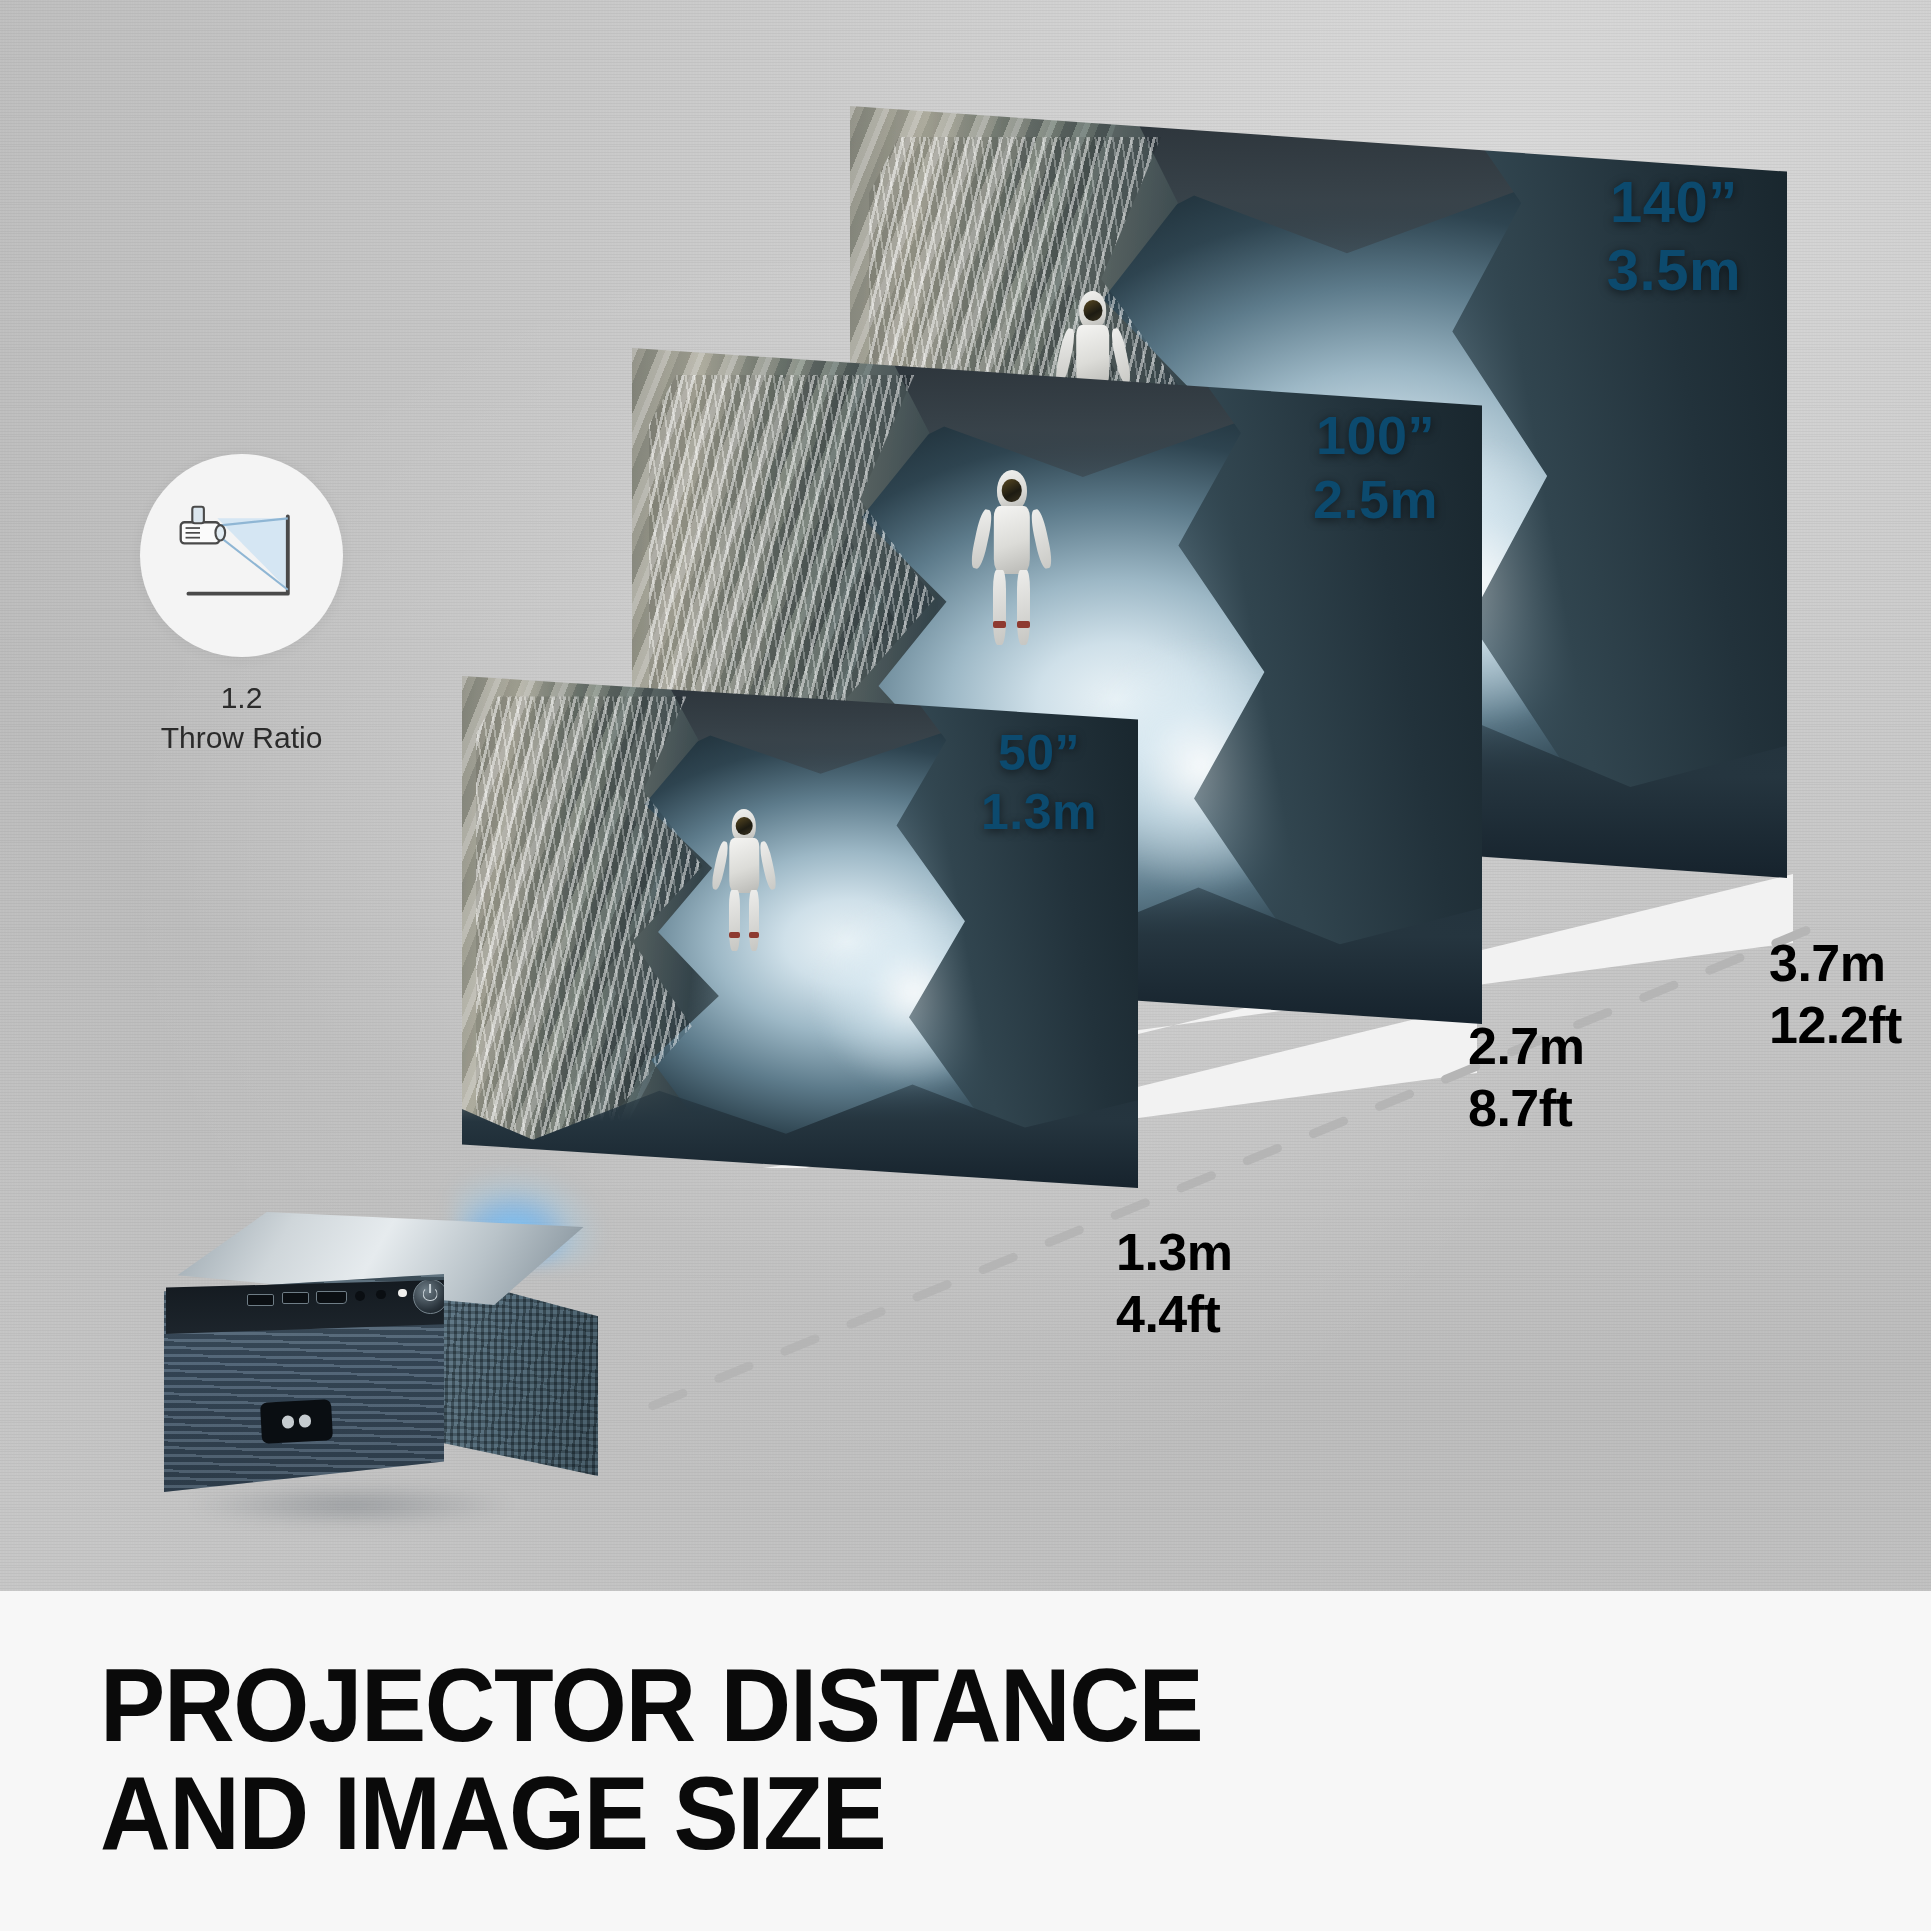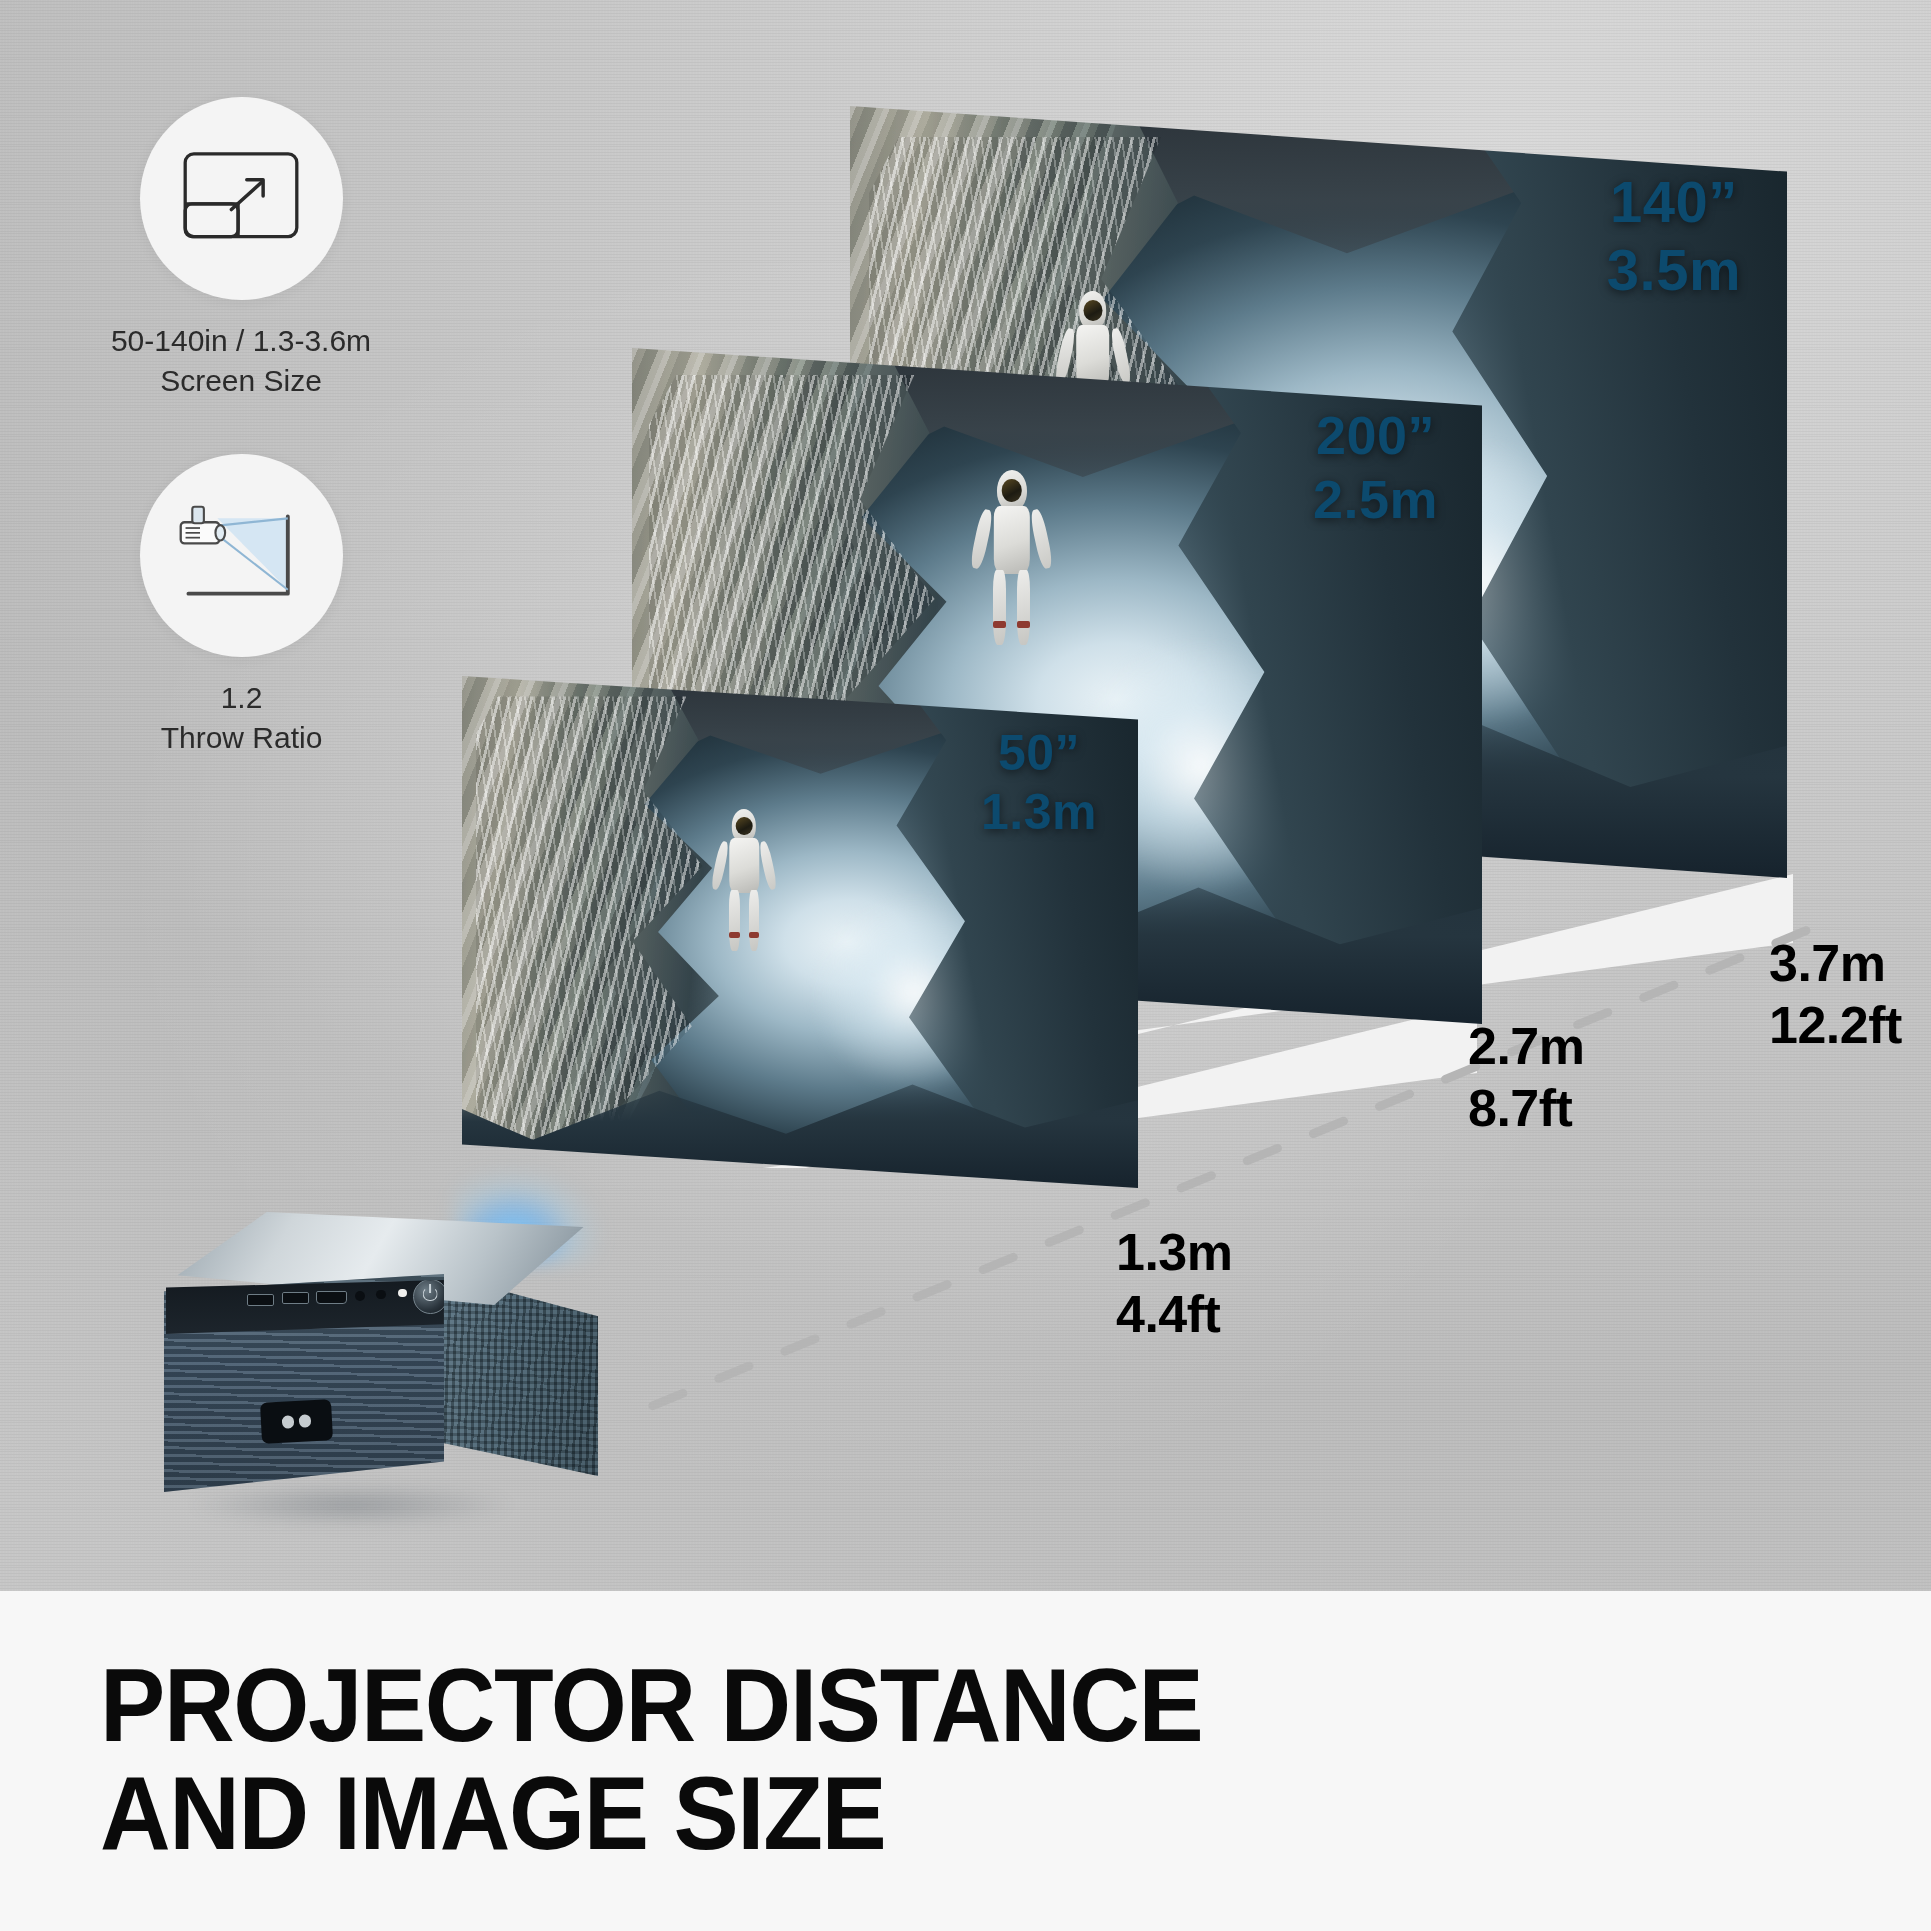--- a/index.html
+++ b/index.html
@@ -247,33 +247,20 @@
 </style>
 </head>
 <body>
 
 <div id="stage">
 
   <div class="bg"></div>
   <div class="bg-noise"></div>
   <div class="bg-vignette"></div>
 
-  <div class="feature" id="feature-screen">
-    <div class="badge">
-      <svg width="126" height="102" viewBox="0 0 130 106">
-        <rect x="7" y="6" width="116" height="86" rx="9" ry="9" fill="none" stroke="#2a2a2a" stroke-width="3.4"></rect>
-        <path d="M7 58 H62 V92" fill="none" stroke="#2a2a2a" stroke-width="3.4" stroke-linejoin="round"></path>
-        <rect x="7" y="58" width="55" height="34" rx="7" ry="7" fill="none" stroke="#2a2a2a" stroke-width="3.4"></rect>
-        <path d="M55 64 L86 36" fill="none" stroke="#2a2a2a" stroke-width="3.6" stroke-linecap="round"></path>
-        <path d="M71 33 L88 33 L88 50" fill="none" stroke="#2a2a2a" stroke-width="3.6" stroke-linecap="round" stroke-linejoin="round"></path>
-      </svg>
-    </div>
-    <div class="feature-cap">50-140in / 1.3-3.6m
-Screen Size</div>
-  </div>
 
   <div class="feature" id="feature-throw">
     <div class="badge">
       <svg width="137" height="118" viewBox="0 0 142 122">
         <polygon points="46,22 119,22 119,96 46,22" fill="#cfe3f2" opacity="0.85"></polygon>
         <polyline points="119,20 119,100 16,100" fill="none" stroke="#4a4a4a" stroke-width="4" stroke-linecap="round" stroke-linejoin="round"></polyline>
         <line x1="42" y1="30" x2="119" y2="22" stroke="#8fb6d4" stroke-width="2.2"></line>
         <line x1="42" y1="36" x2="119" y2="96" stroke="#8fb6d4" stroke-width="2.2"></line>
         <rect x="8" y="26" width="40" height="22" rx="4" ry="4" fill="#fbfbfb" stroke="#4a4a4a" stroke-width="2.4"></rect>
         <rect x="20" y="10" width="12" height="17" rx="2.5" ry="2.5" fill="#dbe6ee" stroke="#4a4a4a" stroke-width="2.2"></rect>
@@ -337,21 +324,21 @@
         <div class="visor"></div>
         <div class="arm-l"></div>
           <div class="arm-r"></div>
         <div class="torso"></div>
         <div class="leg-l"></div>
           <div class="leg-r"></div>
         <div class="band-l"></div>
           <div class="band-r"></div>
       </div>
     </div>
-    <div class="size-label" style="right:44px;top:56px;font-size:54px;text-align:center;">200”
+    <div class="size-label" style="right:44px;top:56px;font-size:54px;text-align:center;">100”
 2.5m</div>
   </div>
 
   <div class="screen" id="screen-50" style="left:462px;top:676px;width:676px;height:512px;
               clip-path:polygon(0 0, 100% 8.5%, 100% 100%, 0 91.5%);">
     <div class="img">
       <div class="cave"></div>
       <div class="cave-rock-t"></div>
       <div class="cave-rock-l"></div>
       <div class="cave-rock-l2"></div>

